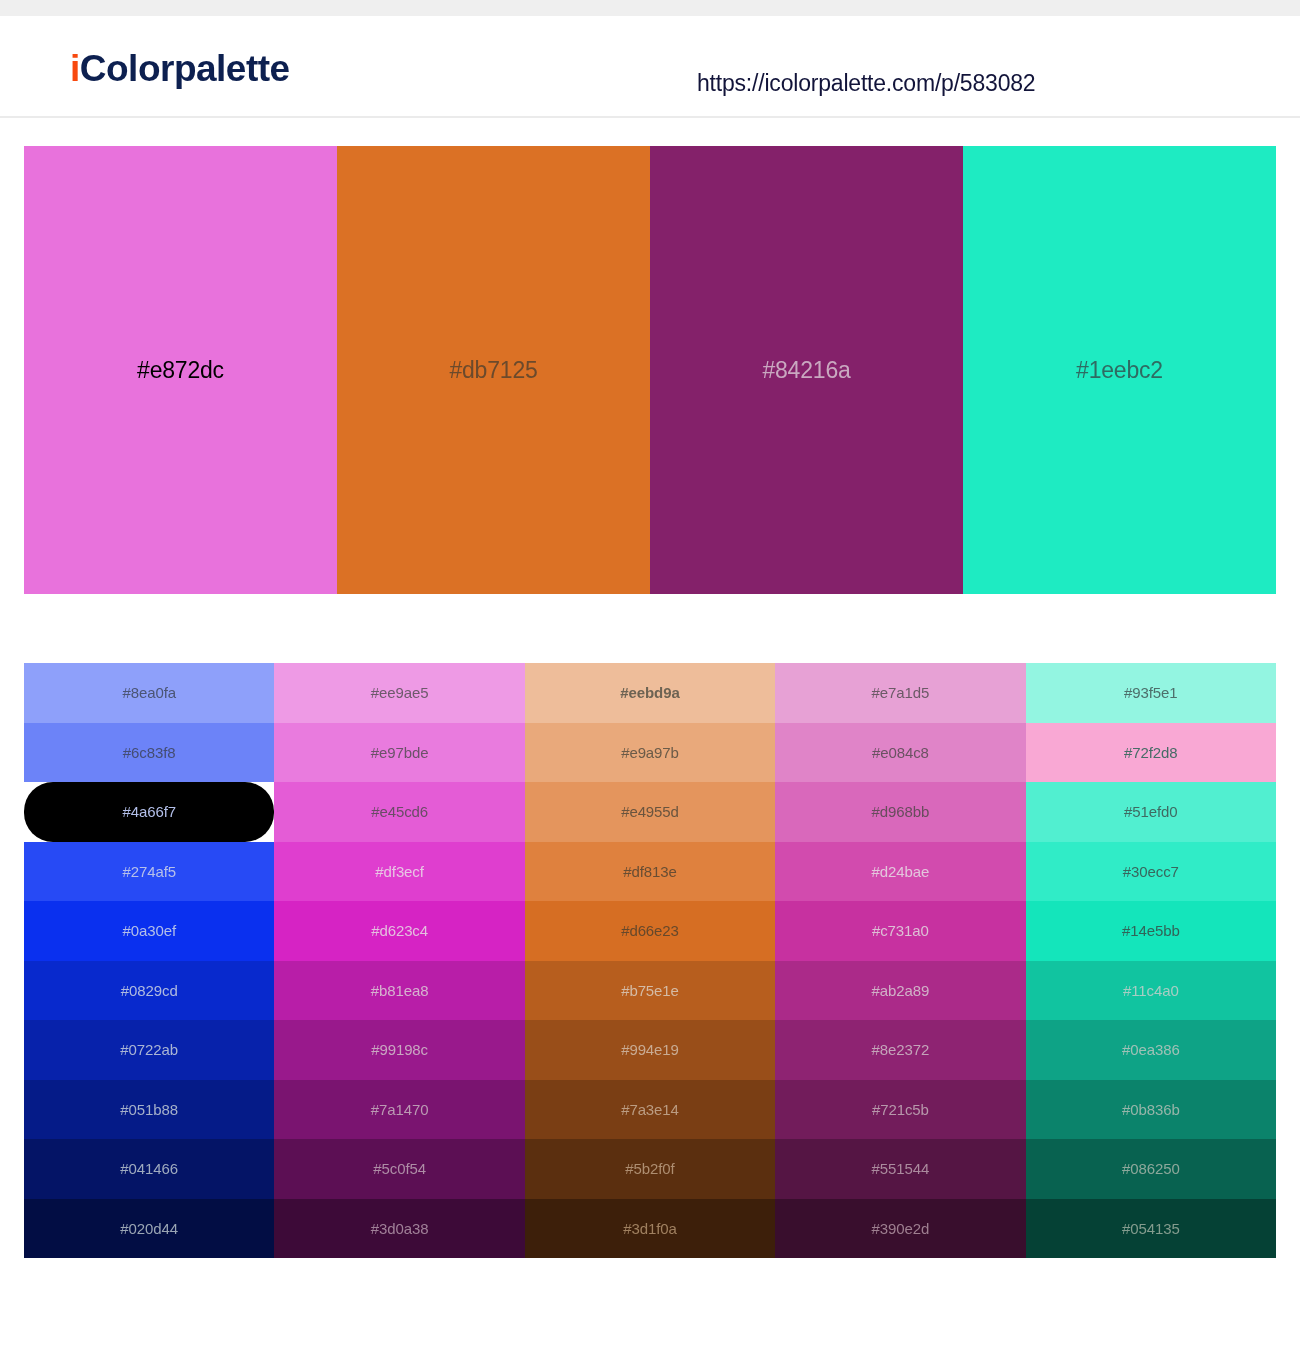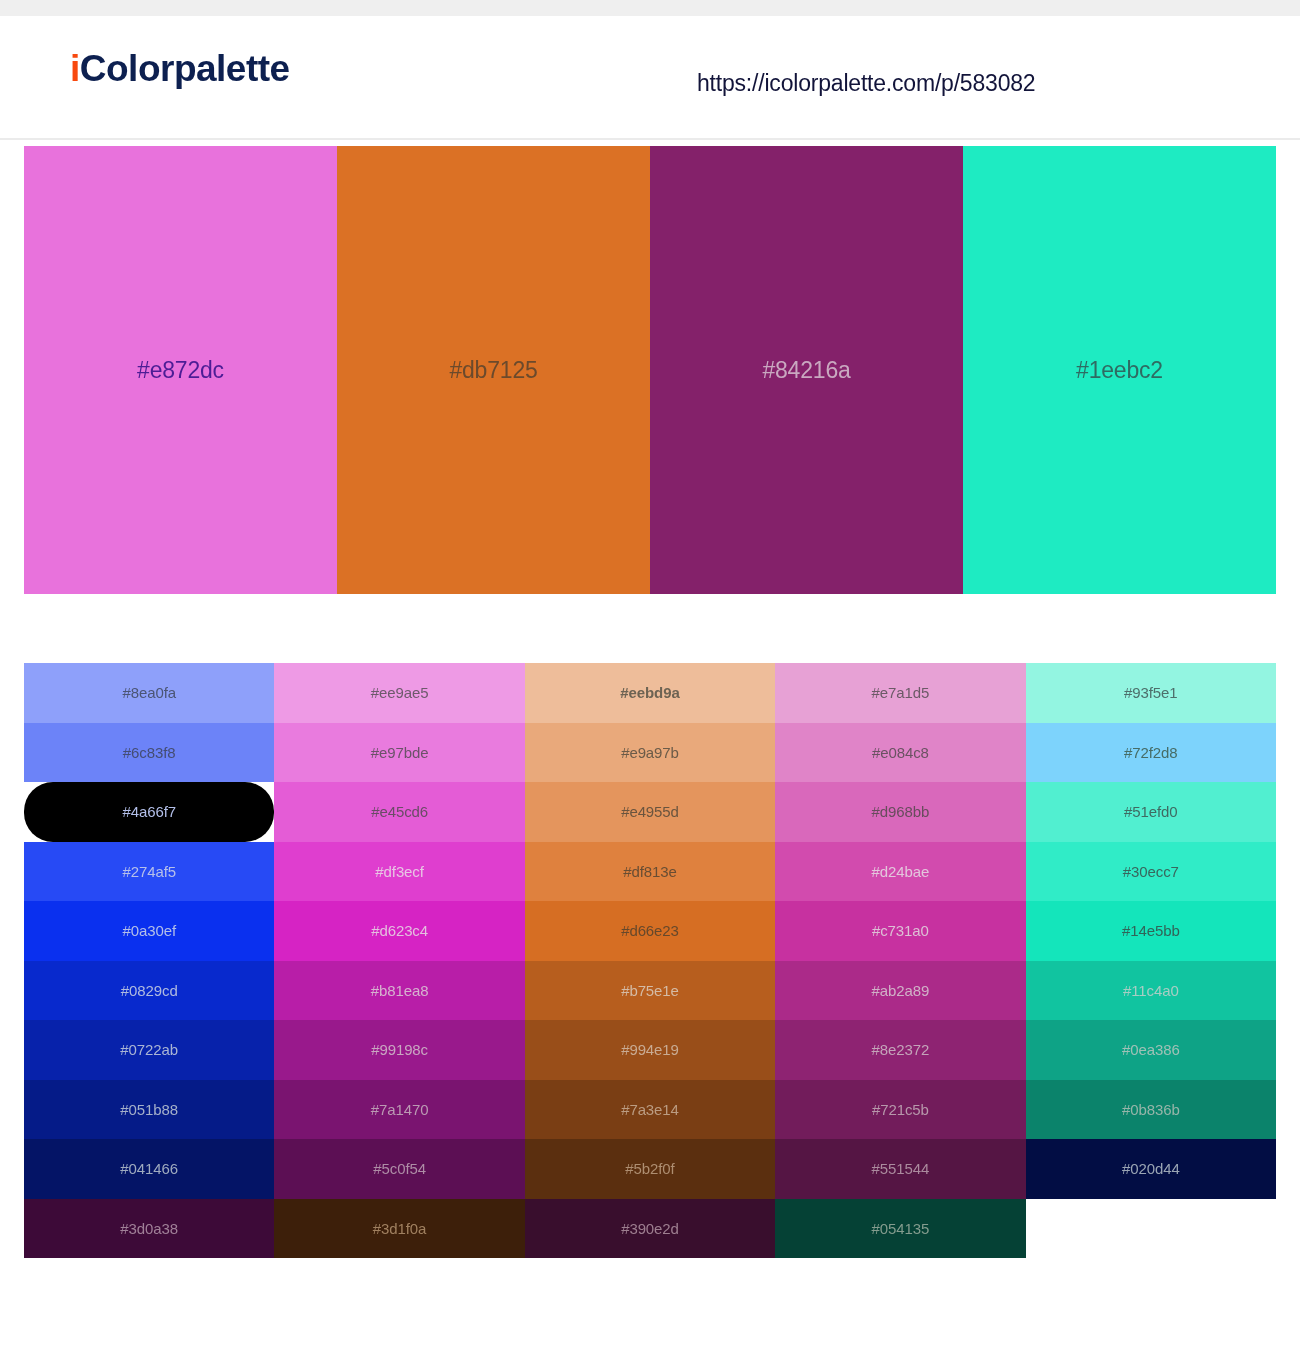--- a/index.html
+++ b/index.html
@@ -26,21 +26,21 @@
     width: 1300px;
     height: 16px;
     background: #efefef;
   }
 
   
   .site-header {
     position: absolute;
     top: 16px; left: 0;
     width: 1300px;
-    height: 124px;
+    height: 102px;
     background: #ffffff;
     border-bottom: 2px solid #ebebeb;
     display: flex;
     align-items: center;
   }
 
   .brand {
     position: absolute;
     left: 70px;
     top: 34px;
@@ -114,21 +114,21 @@
 
   <div class="site-header">
     <div class="brand">
       <span class="brand-i">i</span><span class="brand-rest">Colorpalette</span>
     </div>
     <div class="page-url">https://icolorpalette.com/p/583082</div>
   </div>
 
   <div class="palette-strip">
       <div class="palette-swatch" style="background: rgb(232, 114, 220);">
-        <span class="hex" style="color: #4c1d95;">#e872dc</span>
+        <span class="hex" style="color: #000000;">#e872dc</span>
       </div>
       <div class="palette-swatch" style="background: rgb(219, 113, 37);">
         <span class="hex" style="color: rgb(107, 74, 44);">#db7125</span>
       </div>
       <div class="palette-swatch" style="background: rgb(132, 33, 106);">
         <span class="hex" style="color: rgb(201, 168, 192);">#84216a</span>
       </div>
       <div class="palette-swatch" style="background: rgb(30, 235, 194);">
         <span class="hex" style="color: rgb(47, 107, 98);">#1eebc2</span>
       </div>
@@ -155,21 +155,21 @@
       </div>
       <div class="shade-cell" style="background: rgb(233, 123, 222);">
         <span class="hex" style="color: rgb(107, 82, 105);">#e97bde</span>
       </div>
       <div class="shade-cell" style="background: rgb(233, 169, 123);">
         <span class="hex" style="color: rgb(107, 91, 72);">#e9a97b</span>
       </div>
       <div class="shade-cell" style="background: rgb(224, 132, 200);">
         <span class="hex" style="color: rgb(106, 82, 98);">#e084c8</span>
       </div>
-      <div class="shade-cell" style="background: #7dd3fc;">
+      <div class="shade-cell" style="background: #f9a8d4;">
         <span class="hex" style="color: rgb(70, 108, 102);">#72f2d8</span>
       </div>
       <div class="shade-cell" style="background: #000000; border-radius: 29px;">
         <span class="hex" style="color: rgb(179, 191, 233);">#4a66f7</span>
       </div>
       <div class="shade-cell" style="background: rgb(228, 92, 214);">
         <span class="hex" style="color: rgb(106, 76, 102);">#e45cd6</span>
       </div>
       <div class="shade-cell" style="background: rgb(228, 149, 93);">
         <span class="hex" style="color: rgb(106, 84, 62);">#e4955d</span>
@@ -260,20 +260,23 @@
       </div>
       <div class="shade-cell" style="background: rgb(92, 15, 84);">
         <span class="hex" style="color: rgb(174, 141, 166);">#5c0f54</span>
       </div>
       <div class="shade-cell" style="background: rgb(91, 47, 15);">
         <span class="hex" style="color: rgb(174, 142, 113);">#5b2f0f</span>
       </div>
       <div class="shade-cell" style="background: rgb(85, 21, 68);">
         <span class="hex" style="color: rgb(171, 139, 158);">#551544</span>
       </div>
+      <div class="shade-cell" style="background: rgb(8, 98, 80);">
+        <span class="hex" style="color: rgb(141, 168, 155);">#086250</span>
+      </div>
       <div class="shade-cell" style="background: rgb(2, 13, 68);">
         <span class="hex" style="color: rgb(154, 165, 180);">#020d44</span>
       </div>
       <div class="shade-cell" style="background: rgb(61, 10, 56);">
         <span class="hex" style="color: rgb(160, 128, 152);">#3d0a38</span>
       </div>
       <div class="shade-cell" style="background: rgb(61, 31, 10);">
         <span class="hex" style="color: rgb(160, 128, 96);">#3d1f0a</span>
       </div>
       <div class="shade-cell" style="background: rgb(57, 14, 45);">

